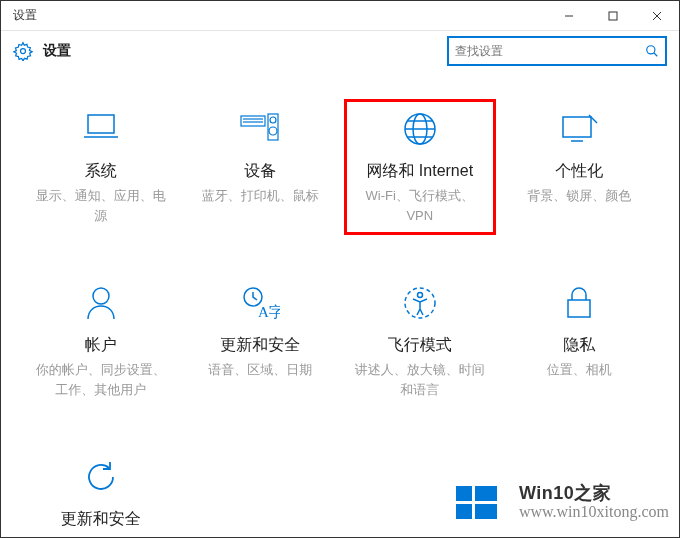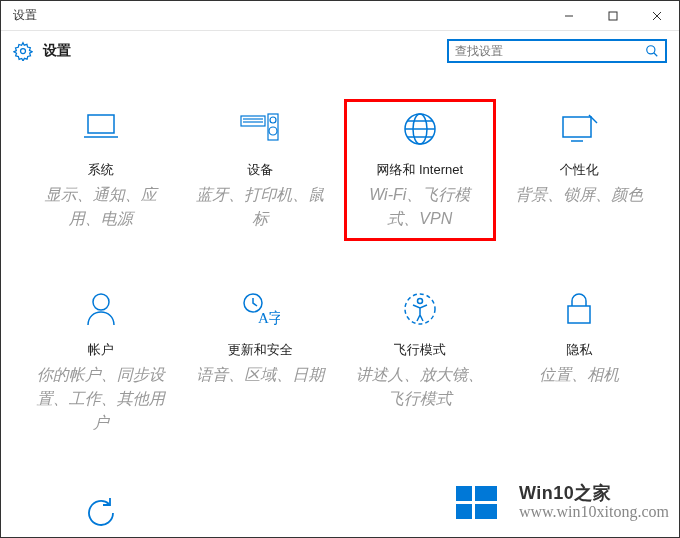--- a/index.html
+++ b/index.html
@@ -42,21 +42,21 @@
     display: flex;
     align-items: center;
     padding: 0 12px;
     gap: 10px;
   }
   .gear { color: #0078d7; display:flex; align-items:center; }
   .header-title { font-size: 14px; font-weight: 600; color: #222; }
   .search {
     margin-left: auto;
     width: 220px;
-    height: 24px;
+    height: 30px;
     border: 2px solid #0078d7;
     display: flex;
     align-items: center;
     padding: 0 6px;
     color: #888;
     font-size: 12px;
     position: relative;
   }
   .search input {
     border: none;
@@ -81,22 +81,22 @@
   }
   .tile-icon {
     width: 42px;
     height: 42px;
     display: flex;
     align-items: flex-start;
     justify-content: center;
     color: #0078d7;
     margin-bottom: 8px;
   }
-  .tile-title { font-size: 13px; color: #222; margin-bottom: 4px; }
-  .tile-desc { font-size: 16px; color: #999; line-height: 1.5; max-width: 130px; font-style: italic; }
+  .tile-title { font-size: 16px; color: #222; margin-bottom: 4px; }
+  .tile-desc { font-size: 13px; color: #999; line-height: 1.5; max-width: 130px; }
   .highlight {
     position: absolute;
     top: -12px;
     left: 4px;
     right: 4px;
     bottom: -10px;
     border: 3px solid #ff0000;
   }
   .watermark {
     position: absolute;
@@ -245,21 +245,21 @@
 
     <div class="tile">
       <div class="tile-icon">
         <svg width="36" height="36" viewBox="0 0 36 36" fill="none" stroke="#0078d7" stroke-width="1.5">
           <circle cx="18" cy="18" r="15" stroke-dasharray="4 3"></circle>
           <circle cx="18" cy="10" r="2.5"></circle>
           <path d="M11 14l7 3 7-3M18 17v7M15 30l3-6 3 6"></path>
         </svg>
       </div>
       <div class="tile-title">飞行模式</div>
-      <div class="tile-desc">讲述人、放大镜、飞行模式</div>
+      <div class="tile-desc">讲述人、放大镜、时间和语言</div>
     </div>
 
     <div class="tile">
       <div class="tile-icon">
         <svg width="30" height="36" viewBox="0 0 30 36" fill="none" stroke="#0078d7" stroke-width="1.5">
           <rect x="4" y="15" width="22" height="17"></rect>
           <path d="M8 15v-5a7 7 0 0 1 14 0v5"></path>
         </svg>
       </div>
       <div class="tile-title">隐私</div>

